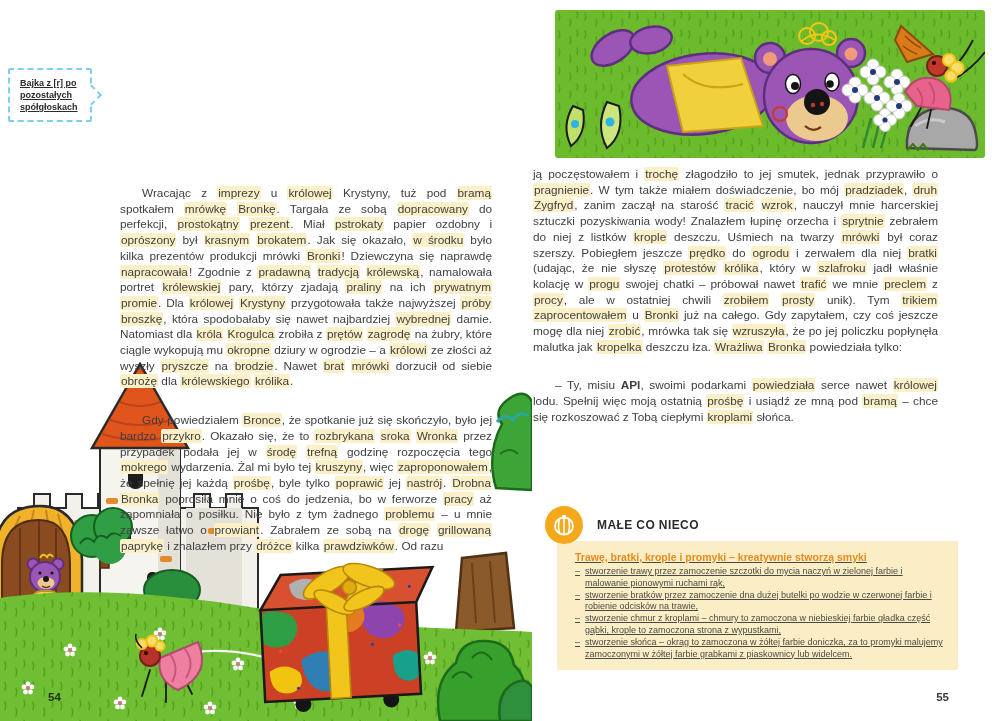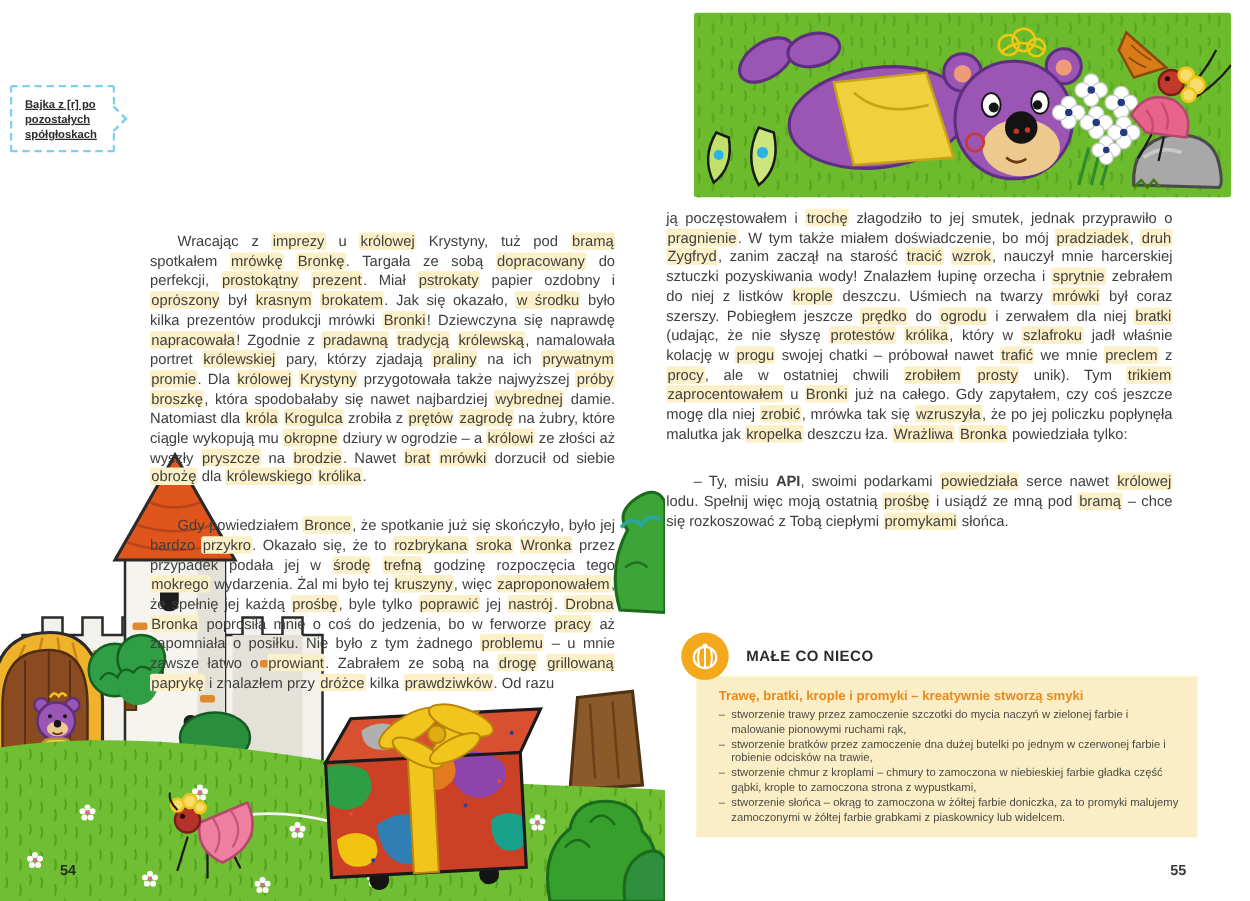--- a/index.html
+++ b/index.html
@@ -49,21 +49,21 @@
 
   
   .activity-head{position:absolute;left:545px;top:506px;z-index:6;
     display:flex;align-items:center;gap:14px;}
   .activity-icon{width:38px;height:38px;border-radius:50%;background:#f4a91d;
     display:flex;align-items:center;justify-content:center;flex:0 0 auto;}
   .activity-title{font-weight:bold;font-size:12px;letter-spacing:.4px;color:#2b2b2b;}
   .activity-box{
     position:absolute;left:557px;top:541px;width:401px;box-sizing:border-box;
     background:#fbeec6;padding:10px 12px 10px 18px;z-index:4;
-    font-size:9px;line-height:11.8px;color:#4a4a42;
+    font-size:9px;line-height:11.8px;color:#4a4a42;text-decoration:underline;
   }
   .activity-box .box-heading{font-weight:bold;color:#e98a1c;font-size:10.5px;
     line-height:13px;margin:0 0 2px 0;}
   .activity-box .intro{margin:0 0 1px 0;}
   .bullet{display:flex;}
   .bullet .dash{flex:0 0 10px;}
   .bullet .btxt{flex:1;}
 
   
   .illu-top{position:absolute;left:555px;top:10px;width:430px;height:148px;z-index:1;}
@@ -358,21 +358,21 @@
         <circle cx="394" cy="50" r="6"></circle>
           <circle cx="402" cy="58" r="6.5"></circle>
           <circle cx="396" cy="66" r="5.5"></circle>
       </g>
       <path d="M366,98 l-10,18 M376,100 l-4,18" stroke="#1a1a1a" stroke-width="1.8" stroke-linecap="round"></path>
     </g>
   </svg>
 
   <div class="body-col right-col">
     <p class="para">ją poczęstowałem i <span class="hl">trochę</span> złagodziło to jej smutek, jednak przyprawiło o <span class="hl">pragnienie</span>. W tym także miałem doświadczenie, bo mój <span class="hl">pradziadek</span>, <span class="hl">druh</span> <span class="hl">Zygfryd</span>, zanim zaczął na starość <span class="hl">tracić</span> <span class="hl">wzrok</span>, nauczył mnie harcerskiej sztuczki pozyskiwania wody! Znalazłem łupinę orzecha i <span class="hl">sprytnie</span> zebrałem do niej z listków <span class="hl">krople</span> deszczu. Uśmiech na twarzy <span class="hl">mrówki</span> był coraz szerszy. Pobiegłem jeszcze <span class="hl">prędko</span> do <span class="hl">ogrodu</span> i zerwałem dla niej <span class="hl">bratki</span> (udając, że nie słyszę <span class="hl">protestów</span> <span class="hl">królika</span>, który w <span class="hl">szlafroku</span> jadł właśnie kolację w <span class="hl">progu</span> swojej chatki – próbował nawet <span class="hl">trafić</span> we mnie <span class="hl">preclem</span> z <span class="hl">procy</span>, ale w ostatniej chwili <span class="hl">zrobiłem</span> <span class="hl">prosty</span> unik). Tym <span class="hl">trikiem</span> <span class="hl">zaprocentowałem</span> u <span class="hl">Bronki</span> już na całego. Gdy zapytałem, czy coś jeszcze mogę dla niej <span class="hl">zrobić</span>, mrówka tak się <span class="hl">wzruszyła</span>, że po jej policzku popłynęła malutka jak <span class="hl">kropelka</span> deszczu łza. <span class="hl">Wrażliwa</span> <span class="hl">Bronka</span> powiedziała tylko:</p>
-    <p class="para indent">– Ty, misiu <b>API</b>, swoimi podarkami <span class="hl">powiedziała</span> serce nawet <span class="hl">królowej</span> lodu. Spełnij więc moją ostatnią <span class="hl">prośbę</span> i usiądź ze mną pod <span class="hl">bramą</span> – chce się rozkoszować z Tobą ciepłymi <span class="hl">promykami</span> słońca.</p>
+    <p class="para indent">– Ty, misiu <b>API</b>, swoimi podarkami <span class="hl">powiedziała</span> serce nawet <span class="hl">królowej</span> lodu. Spełnij więc moją ostatnią <span class="hl">prośbę</span> i usiądź ze mną pod <span class="hl">bramą</span> – chce się rozkoszować z Tobą ciepłymi <span class="hl">kroplami</span> słońca.</p>
   </div>
 
   <div class="activity-head">
     <div class="activity-icon">
       <svg width="24" height="24" viewBox="0 0 24 24">
         <rect x="10" y="2" width="4" height="3" rx="1" fill="#fff"></rect>
         <ellipse cx="12" cy="13" rx="9" ry="8.5" fill="none" stroke="#fff" stroke-width="1.8"></ellipse>
         <path d="M12,4.5 V21.5 M7.5,5.8 Q5.5,13 7.5,20.2 M16.5,5.8 Q18.5,13 16.5,20.2" stroke="#fff" stroke-width="1.6" fill="none"></path>
       </svg>
     </div>
@@ -380,21 +380,21 @@
   </div>
 
   <div class="activity-box">
     <p class="box-heading">Trawę, bratki, krople i promyki – kreatywnie stworzą smyki</p>
     <div class="bullet">
       <span class="dash">–</span>
       <span class="btxt">stworzenie trawy przez zamoczenie szczotki do mycia naczyń w zielonej farbie i malowanie pionowymi ruchami rąk,</span>
     </div>
     <div class="bullet">
       <span class="dash">–</span>
-      <span class="btxt">stworzenie bratków przez zamoczenie dna dużej butelki po jednym w czerwonej farbie i robienie odcisków na trawie,</span>
+      <span class="btxt">stworzenie bratków przez zamoczenie dna dużej butelki po wodzie w czerwonej farbie i robienie odcisków na trawie,</span>
     </div>
     <div class="bullet">
       <span class="dash">–</span>
       <span class="btxt">stworzenie chmur z kroplami – chmury to zamoczona w niebieskiej farbie gładka część gąbki, krople to zamoczona strona z wypustkami,</span>
     </div>
     <div class="bullet">
       <span class="dash">–</span>
       <span class="btxt">stworzenie słońca – okrąg to zamoczona w żółtej farbie doniczka, za to promyki malujemy zamoczonymi w żółtej farbie grabkami z piaskownicy lub widelcem.</span>
     </div>
   </div>

